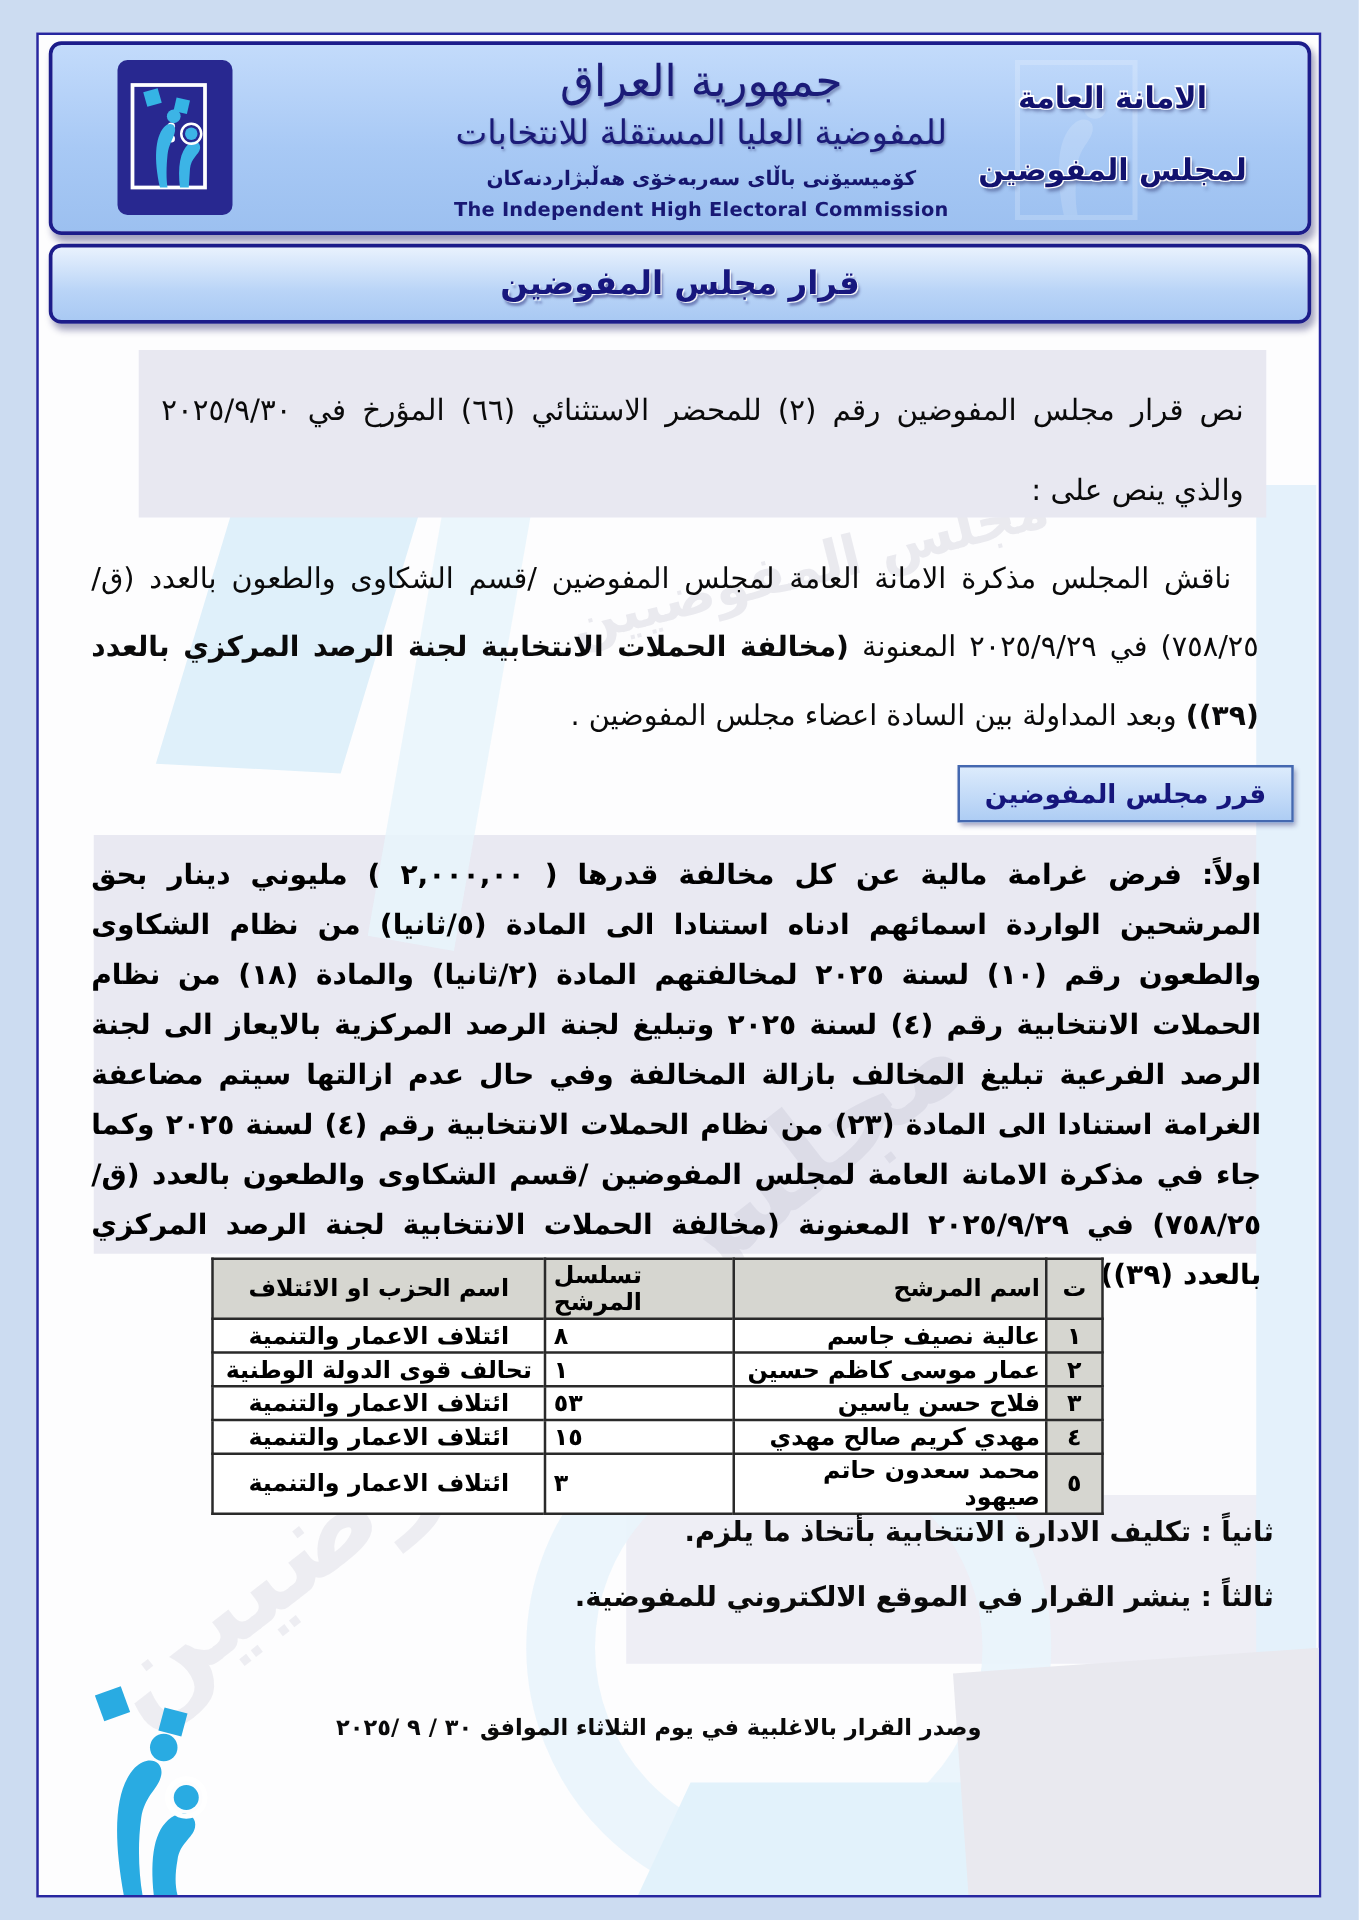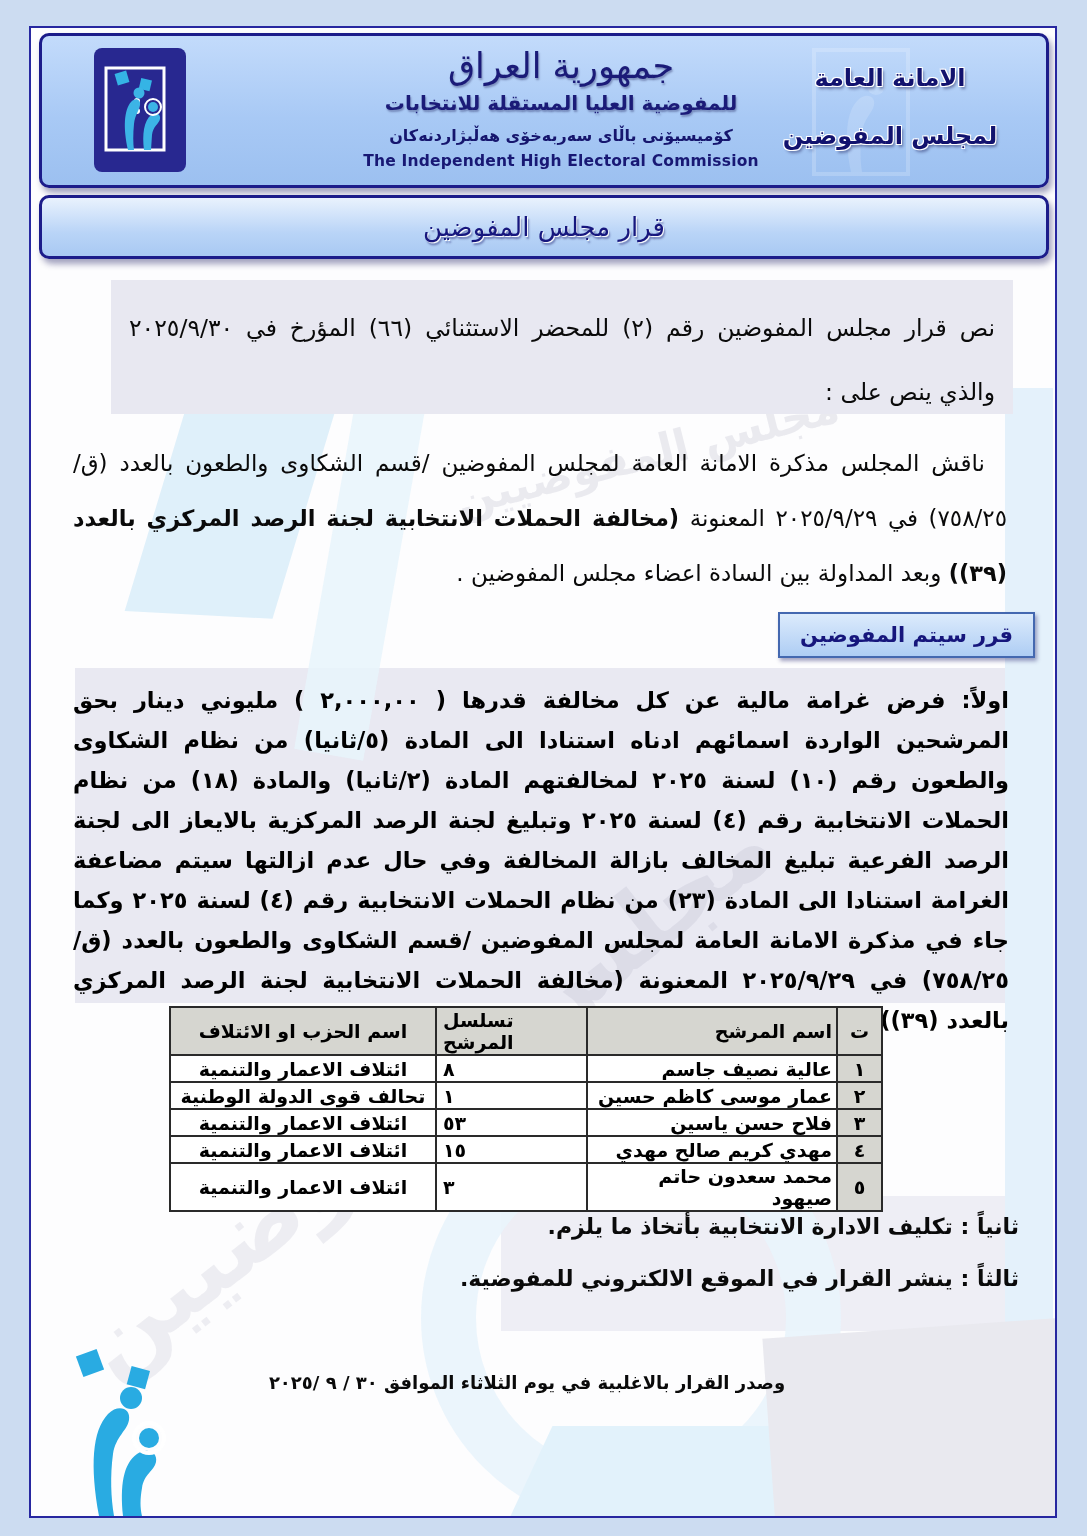--- a/index.html
+++ b/index.html
@@ -31,35 +31,35 @@
   .header-box {
     position:absolute; z-index:2; left:8px; top:5px; width:1010px; height:155px;
     border:3px solid #1c1c8a; border-radius:10px;
     background:linear-gradient(180deg,#c3dbfb 0%,#a8c9f5 55%,#9cc0f0 100%);
     box-shadow:3px 5px 6px rgba(25,25,95,.40);
   }
   .logo-box { position:absolute; left:50px; top:10px; }
   .hdr-ghost { position:absolute; right:130px; top:6px; opacity:.35; }
   .hdr-center { position:absolute; left:284px; top:10px; width:470px; text-align:center; color:#1b1b78; }
   .hdr-c1 { font-size:35px; font-weight:normal; text-shadow:1px 2px 2px rgba(20,20,80,.35); }
-  .hdr-c2 { font-size:20px; font-weight:bold; margin-top:5px; text-shadow:1px 2px 2px rgba(20,20,80,.35); }
+  .hdr-c2 { font-size:27px; font-weight:normal; margin-top:5px; text-shadow:1px 2px 2px rgba(20,20,80,.35); }
   .hdr-c3 { font-size:16px; font-weight:bold; margin-top:11px; color:#16166e; }
   .hdr-c4 { font-size:15.5px; font-weight:bold; margin-top:7px; color:#181874; letter-spacing:.2px;text-align:center; }
   .hdr-right { position:absolute; right:16px; top:28px; width:280px; text-align:center; color:#12126e; font-weight:bold; font-size:24px;
     text-shadow:1px 1px 0 #fff,-1px -1px 0 #fff,1px -1px 0 #fff,-1px 1px 0 #fff,2px 3px 3px rgba(20,20,80,.45); }
   .hdr-right .l2 { margin-top:30px; }
   .title-bar {
     position:absolute; z-index:2; left:8px; top:167px; width:1010px; height:64px;
     border:3px solid #1c1c8a; border-radius:10px;
     background:linear-gradient(180deg,#e9f2fd 0%,#b9d4f7 60%,#a9c9f3 100%);
     box-shadow:3px 5px 6px rgba(25,25,95,.40);
     display:flex; align-items:center; justify-content:center;
   }
   .title-bar .title {
-    font-size:26px; font-weight:normal; color:#17177e;
+    font-size:26px; font-weight:bold; color:#17177e;
     text-shadow:1px 1px 0 rgba(255,255,255,.9), 2px 3px 2px rgba(30,30,110,.45);
   }
   
   .content { position:absolute; inset:0; z-index:1; direction:rtl; color:#0a0a0a; }
   .para1-box { position:absolute; left:80px; top:252px; width:902px; height:134px; background:#e8e8f1; }
   .para1 { padding:16px 18px 0 18px; font-size:23.5px; line-height:64px; text-align:justify; }
   .para2 { position:absolute; right:48px; top:408px; width:934px; font-size:23px; line-height:55px; text-align:justify; text-indent:22px; }
   .para2 b { font-size:22.5px; }
   .badge {
     position:absolute; right:20px; top:584px; height:46px; padding:0 20px;
@@ -139,21 +139,21 @@
   </div>
 
   <div class="content">
 
     <div class="para1-box">
       <div class="para1">نص قرار مجلس المفوضين رقم (٢) للمحضر الاستثنائي (٦٦) المؤرخ في ٢٠٢٥/٩/٣٠ والذي ينص على :</div>
     </div>
 
     <div class="para2"><span>ناقش المجلس مذكرة الامانة العامة لمجلس المفوضين /قسم الشكاوى والطعون بالعدد (ق/٧٥٨/٢٥) في ٢٠٢٥/٩/٢٩ المعنونة </span><b>(مخالفة الحملات الانتخابية لجنة الرصد المركزي بالعدد (٣٩))</b><span> وبعد المداولة بين السادة اعضاء مجلس المفوضين .</span></div>
 
-    <div class="badge">قرر سيتم المفوضين</div>
+    <div class="badge">قرر مجلس المفوضين</div>
 
     <div class="para-awwal">اولاً: فرض غرامة مالية عن كل مخالفة قدرها ( ٢,٠٠٠,٠٠ )  مليوني دينار بحق المرشحين الواردة اسمائهم ادناه استنادا الى المادة (٥/ثانيا) من نظام الشكاوى والطعون رقم (١٠) لسنة ٢٠٢٥ لمخالفتهم المادة (٢/ثانيا) والمادة (١٨) من نظام الحملات الانتخابية رقم (٤) لسنة ٢٠٢٥ وتبليغ لجنة الرصد المركزية بالايعاز الى لجنة الرصد الفرعية تبليغ المخالف بازالة المخالفة وفي حال عدم ازالتها سيتم مضاعفة الغرامة استنادا الى المادة (٢٣) من نظام الحملات الانتخابية رقم (٤) لسنة ٢٠٢٥ وكما جاء في مذكرة الامانة العامة لمجلس المفوضين /قسم الشكاوى والطعون بالعدد (ق/٧٥٨/٢٥) في ٢٠٢٥/٩/٢٩ المعنونة (مخالفة الحملات الانتخابية لجنة الرصد المركزي بالعدد (٣٩)) .</div>
 
     <table class="tbl">
       <tbody>
           <tr>
         <th class="idx">ت</th>
         <th class="col-name">اسم المرشح</th>
         <th class="col-seq">تسلسل المرشح</th>
         <th class="col-party">اسم الحزب او الائتلاف</th>

